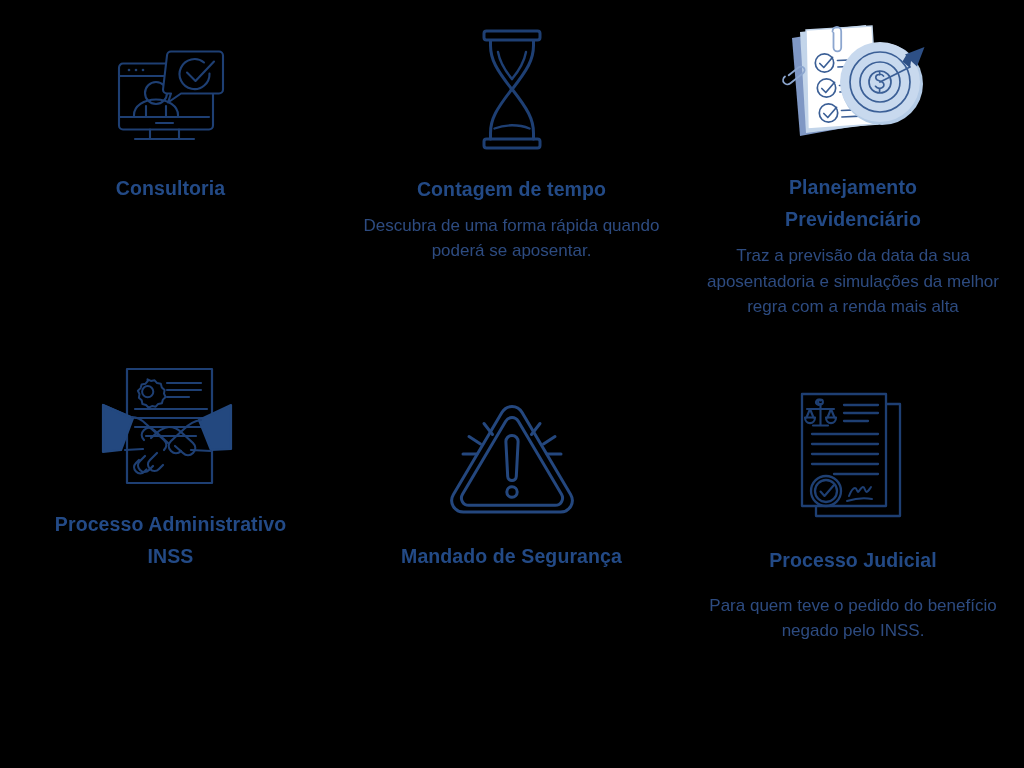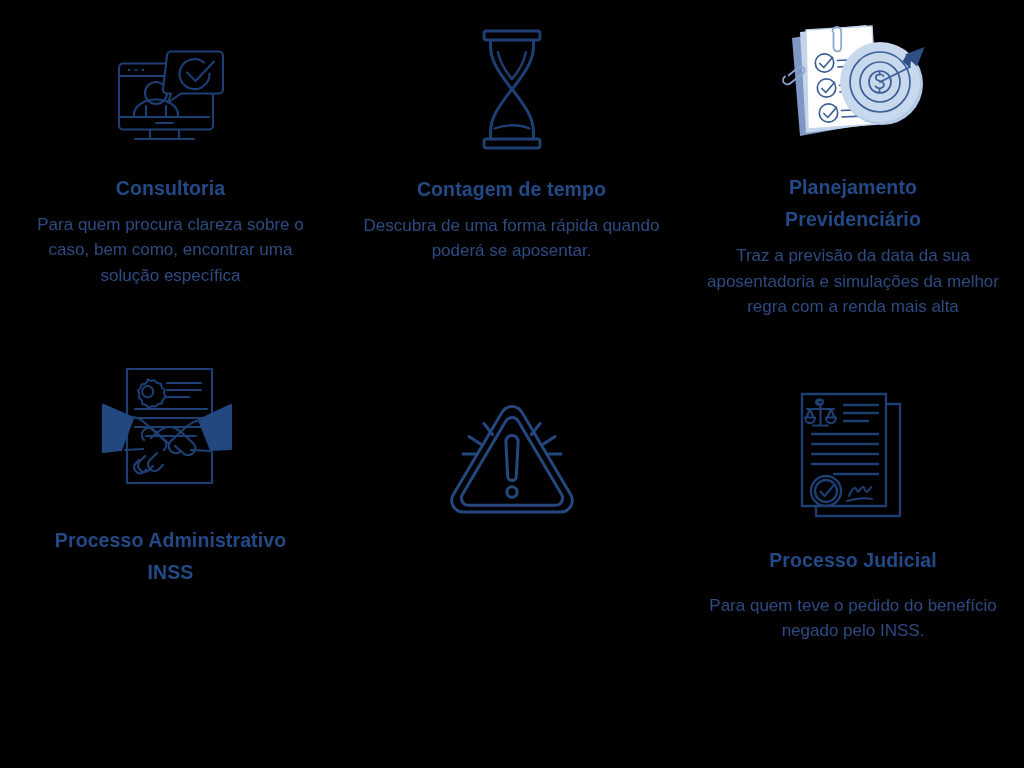--- a/index.html
+++ b/index.html
@@ -60,21 +60,21 @@
     font-weight: bold;
     color: #234a86;
     text-align: center;
     letter-spacing: 0.1px;
     line-height: 1.62;
     margin-top: 21px;
     max-width: 300px;
   }
   .card-2 .card-title { margin-top: 23px; }
   .card-3 .card-title { margin-top: 19px; max-width: 250px; }
-  .card-4 .card-title { margin-top: 38px; max-width: 255px; }
+  .card-4 .card-title { margin-top: 22px; max-width: 255px; }
   .card-5 .card-title { margin-top: 24px; }
   .card-6 .card-title { margin-top: 23px; }
 
   .card-desc {
     font-size: 17px;
     color: #2d4b80;
     text-align: center;
     line-height: 1.51;
     margin-top: 7px;
     max-width: 302px;
@@ -112,21 +112,20 @@
         <path d="M19 68v-2c0-8.8 9.8-15.5 22-15.5S63 57.2 63 66v2"></path>
         <path d="M31 68V57M51 68V57"></path>
 
         <path d="M52 6.5a4 4 0 0 1 4-4h48a4 4 0 0 1 4 4v34a4 4 0 0 1-4 4H66l-13 9 3-9h-4a4 4 0 0 1-4-4z" fill="#000000"></path>
 
         <path d="M89 13.5a15 15 0 1 0 5.5 11"></path>
         <path d="M72 23.5l8.5 8.5L99 12.5"></path>
       </svg>
     </div>
     <div class="card-title">Consultoria</div>
-    <div class="card-desc">Para quem procura clareza sobre o caso, bem como, encontrar uma solução específica</div>
   </div>
 
   <div class="service-card card-2">
     <div class="icon-wrap">
       <svg width="70" height="122" viewBox="0 0 70 122" fill="none" stroke="#1e3f73" stroke-width="3" stroke-linecap="round" stroke-linejoin="round">
 
         <rect x="7" y="2" width="56" height="9" rx="2.5"></rect>
 
         <rect x="7" y="110" width="56" height="9" rx="2.5"></rect>
 
@@ -242,20 +241,21 @@
 
         <path d="M69 33.5c3.5 0 6.3 2.9 6.1 6.4l-1.8 34.5c-.1 2.3-2 4.1-4.3 4.1s-4.2-1.8-4.3-4.1l-1.8-34.5c-.2-3.5 2.6-6.4 6.1-6.4z"></path>
 
         <circle cx="69" cy="90" r="5.2"></circle>
 
         <path d="M41 21.5l8.5 11M26 34.5l11.5 7.5M20 52h14"></path>
 
         <path d="M97 21.5l-8.5 11M112 34.5l-11.5 7.5M118 52h-14"></path>
       </svg>
     </div>
+    <div class="card-title">Mandado de Segurança</div>
   </div>
 
   <div class="service-card card-6">
     <div class="icon-wrap">
       <svg width="110" height="132" viewBox="0 0 110 132" fill="none" stroke="#1e3f73" stroke-width="2.3" stroke-linecap="round" stroke-linejoin="round">
 
         <path d="M18 14h84v112H18z" fill="#000000"></path>
 
         <path d="M4 4h84v112H4z" fill="#000000"></path>
 

